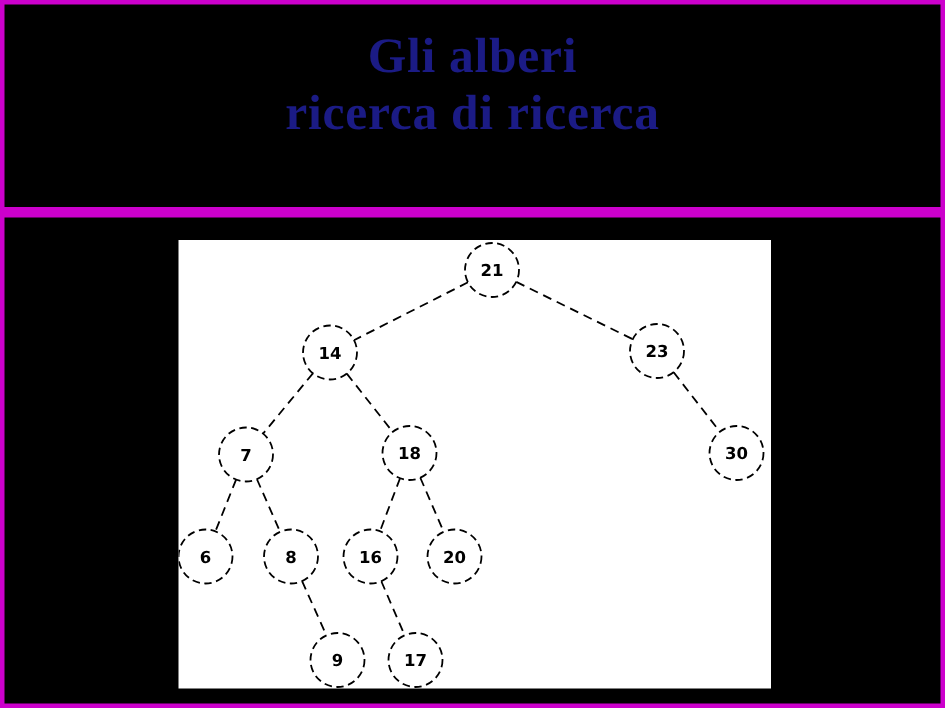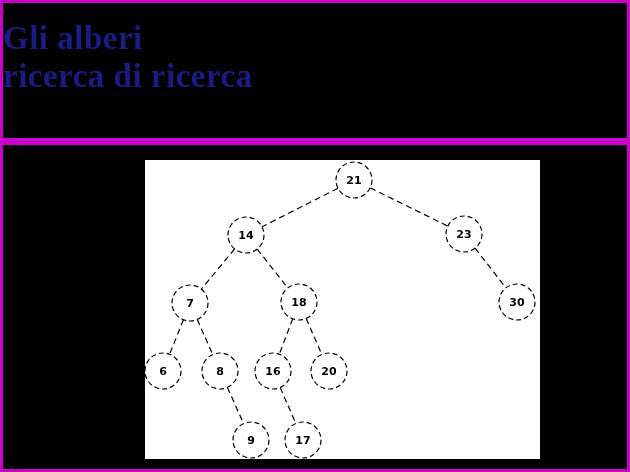--- a/index.html
+++ b/index.html
@@ -16,39 +16,39 @@
     height: 472px;
     box-sizing: border-box;
     background: var(--bg, #000);
     border: 3px solid var(--accent, #CC00CC);
   }
   .title-block {
     position: absolute;
     top: 16px;
     left: 0;
     width: 100%;
+    text-align: center;
     color: var(--title-color, #1B1B85);
     font-family: "Liberation Serif", serif;
     font-weight: bold;
     font-size: 33px;
     line-height: 38px;
     letter-spacing: 0.5px;
   }
   .divider {
     position: absolute;
     left: -3px;
     top: 135px;
     width: 630px;
     height: 7px;
     background: var(--accent, #CC00CC);
   }
   .diagram-box {
     position: absolute;
     background: #FFFFFF;
-    margin-left: 26px;
   }
   .diagram-box svg {
     display: block;
     width: 100%;
     height: 100%;
   }
   .tree-edge {
     stroke: #000;
     stroke-width: 1.2;
     stroke-dasharray: 6 4;

